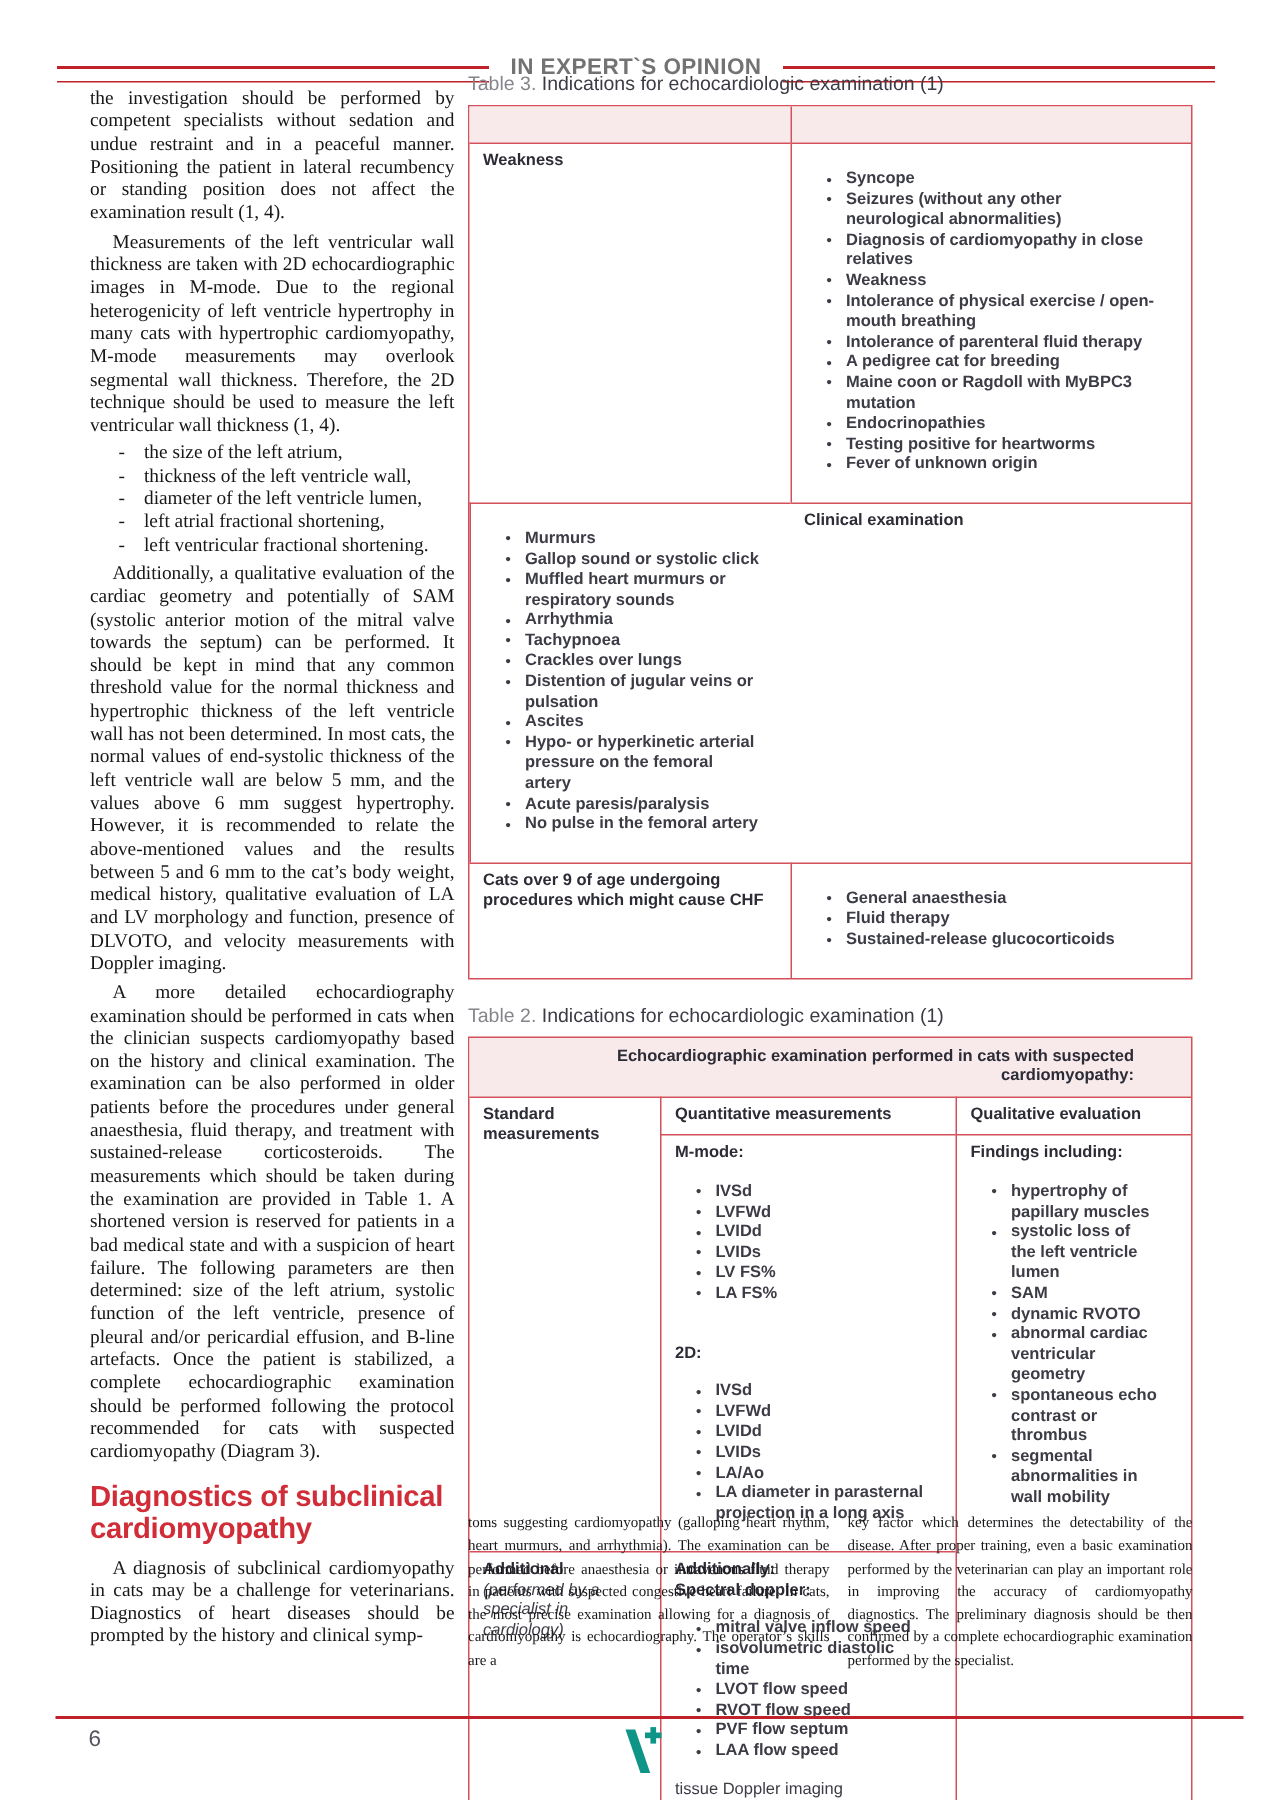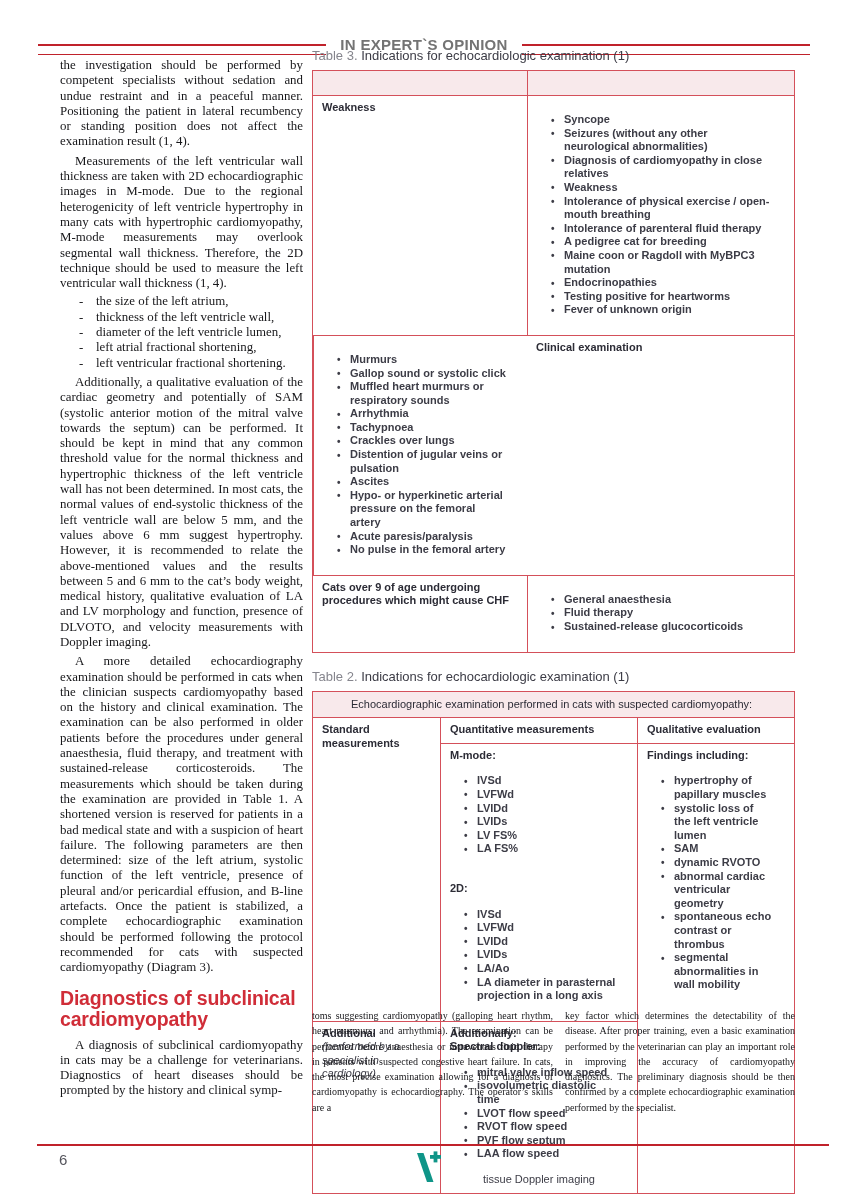--- a/index.html
+++ b/index.html
@@ -44,32 +44,32 @@
   ul.bullets li::before{content:"•";position:absolute;left:2px;font-size:10px;top:0.5px;}
 
   
   .t4{display:grid;grid-template-columns:127px 197px 1fr;
       grid-template-areas:
         "thead thead thead"
         "std   qh    qlh"
         "std   qc    ql"
         "add   aq    ql";
       grid-template-rows:auto auto auto 1fr;}
-  .t4-thead{grid-area:thead;text-align:left;font-weight:normal;color:#2c2c36;padding:6px 38px;}
+  .t4-thead{grid-area:thead;text-align:right;font-weight:bold;color:#2c2c36;padding:6px 38px;}
   .t4-std{grid-area:std;}
   .t4-qh{grid-area:qh;}
   .t4-qlh{grid-area:qlh;}
   .t4-qc{grid-area:qc;}
   .t4-ql{grid-area:ql;}
   .t4-add{grid-area:add;}
   .t4-aq{grid-area:aq;}
   .subtitle{font-weight:bold;color:#2c2c36;}
   .gap-above{margin-top:26px;}
   .italic-note{font-style:italic;}
-  .plain-line{margin-top:7px;text-align:center;}
+  .plain-line{margin-top:7px;}
 
   
   .bottom-col{position:absolute;top:1008px;font-family:"Liberation Serif",serif;
               font-size:10px;line-height:15.3px;text-align:justify;color:#17171a;}
   .bottom-mid{left:312px;width:241px;}
   .bottom-right{left:565px;width:230px;}
 
   
   .footer-rule{position:absolute;top:1144px;left:37px;width:792px;border-top:2px solid #c0222b;}
   .page-number{position:absolute;left:59px;top:1151px;font-size:15px;color:#55555d;}

